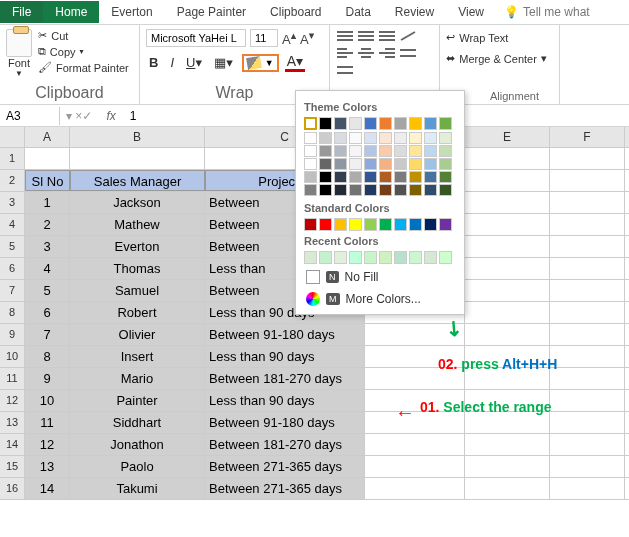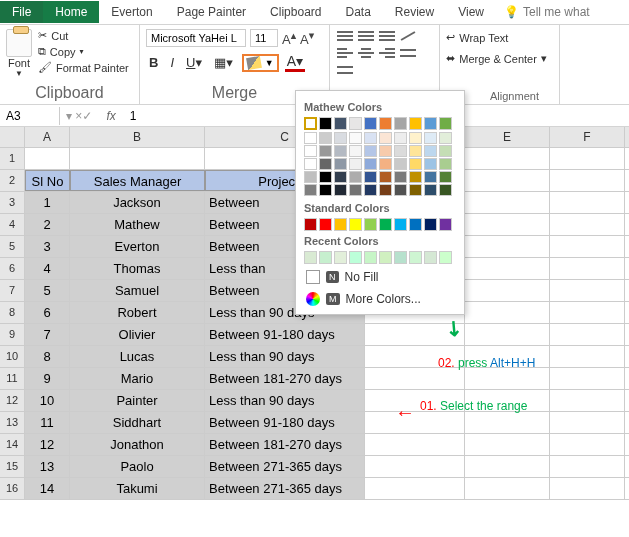--- a/index.html
+++ b/index.html
@@ -56,21 +56,21 @@
 .dd{position:absolute;top:90px;left:295px;width:170px;background:#fff;border:1px solid #c6c6c6;box-shadow:2px 2px 6px rgba(0,0,0,.2);z-index:10;padding:6px 8px 4px}
 .dd h4{font-size:11px;color:#666;font-weight:600;margin:4px 0}
 .swatch-row{display:flex;gap:2px;margin-bottom:2px}
 .sw{width:13px;height:13px;border:1px solid #ccc}
 .sw.auto{border:2px solid #d0a000}
 .shade-cols{display:flex;gap:2px;margin-bottom:6px}
 .shade-col{display:flex;flex-direction:column;gap:1px}
 .shade-col .sw{height:12px}
 .menu-row{display:flex;align-items:center;gap:6px;padding:4px 2px;font-size:12px;color:#333}
 .kbd{background:#555;color:#fff;font-size:9px;padding:1px 3px;border-radius:2px}
-.annot{position:absolute;font-size:12px;font-weight:normal}
+.annot{position:absolute;font-size:14px;font-weight:bold}
 .arrow-red{position:absolute;color:#ff0000;font-size:20px;font-weight:bold}
 .arrow-green{position:absolute;color:#00b050;font-size:20px;font-weight:bold}
 </style>
 </head>
 <body>
 
 <div class="ribbon">
   <div class="tabs">
     <div class="tab file">File</div>
     <div class="tab active">Home</div>
@@ -124,21 +124,21 @@
           <span class="fbtn"><i>I</i></span>
           <span class="fbtn"><u>U</u>▾</span>
           <span class="fbtn">▦▾</span>
           <span class="fill-btn">
               <span class="bucket"></span>
               <span style="font-size:9px">▼</span>
             </span>
           <span class="Aclr">A▾</span>
         </div>
       </div>
-      <div class="group-label">Merge</div>
+      <div class="group-label">Wrap</div>
     </div>
     <div class="group align">
       <div class="align-grid">
         <div class="abox">
             <span></span>
             <span></span>
             <span></span>
           </div>
         <div class="abox">
             <span></span>
@@ -286,21 +286,21 @@
   <div class="cell cA">7</div>
   <div class="cell cB">Olivier</div>
   <div class="cell cC">Between 91-180 days</div>
   <div class="cell cD" style="background:#fff"></div>
   <div class="cell cE" style="background:#fff"></div>
   <div class="cell cF" style="background:#fff"></div>
       </div>
       <div class="row sel">
         <div class="rh">10</div>
   <div class="cell cA">8</div>
-  <div class="cell cB">Lucas</div>
+  <div class="cell cB">Insert</div>
   <div class="cell cC">Less than 90 days</div>
   <div class="cell cD" style="background:#fff"></div>
   <div class="cell cE" style="background:#fff"></div>
   <div class="cell cF" style="background:#fff"></div>
       </div>
       <div class="row sel">
         <div class="rh">11</div>
   <div class="cell cA">9</div>
   <div class="cell cB">Mario</div>
   <div class="cell cC">Between 181-270 days</div>
@@ -350,21 +350,21 @@
   <div class="cell cB">Takumi</div>
   <div class="cell cC">Between 271-365 days</div>
   <div class="cell cD" style="background:#fff"></div>
   <div class="cell cE" style="background:#fff"></div>
   <div class="cell cF" style="background:#fff"></div>
       </div>
     </div>
 </div>
 
 <div class="dd">
-  <h4>Mathew Colors</h4>
+  <h4>Theme Colors</h4>
   <div class="swatch-row" id="theme-top">
       <div class="sw auto" style="background: rgb(255, 255, 255);"></div>
       <div class="sw" style="background: rgb(0, 0, 0);"></div>
       <div class="sw" style="background: rgb(68, 84, 106);"></div>
       <div class="sw" style="background: rgb(231, 230, 230);"></div>
       <div class="sw" style="background: rgb(68, 114, 196);"></div>
       <div class="sw" style="background: rgb(237, 125, 49);"></div>
       <div class="sw" style="background: rgb(165, 165, 165);"></div>
       <div class="sw" style="background: rgb(255, 192, 0);"></div>
       <div class="sw" style="background: rgb(91, 155, 213);"></div>

